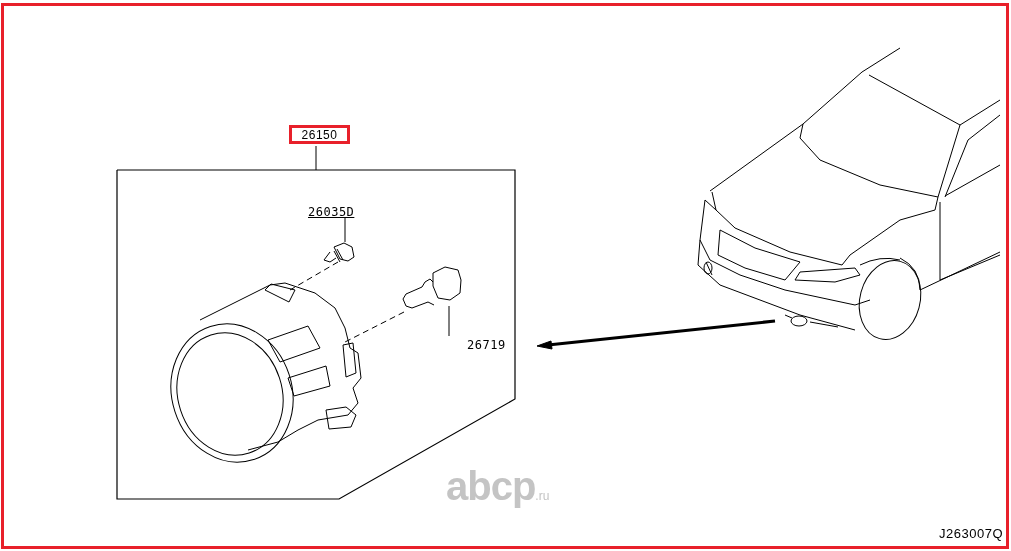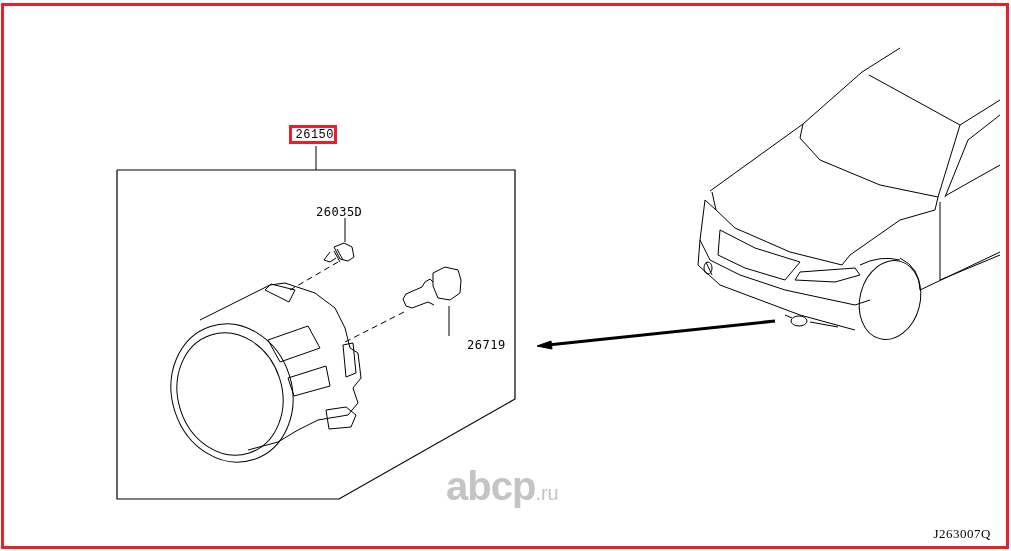--- a/index.html
+++ b/index.html
@@ -1,23 +1,23 @@
 <!DOCTYPE html>
 <html><head>
 <meta charset="utf-8">
 <style>
   html, body { margin:0; padding:0; background:#ffffff; }
   body { width:1011px; height:551px; position:relative; overflow:hidden; font-family:"DejaVu Sans Mono", monospace; }
   .frame { position:absolute; left:1px; top:3px; width:1002px; height:540px; border:3px solid #e8202a; box-sizing:content-box; }
   svg.diagram { position:absolute; left:0; top:0; width:1011px; height:551px; }
   .label { position:absolute; font-family:"DejaVu Sans Mono", monospace; font-size:12px; color:#000; letter-spacing:0.5px; line-height:14px; white-space:nowrap; }
-  .label-boxed { position:absolute; left:289px; top:125px; width:48px; height:19px; border:3px solid #e8202a; box-sizing:border-box; display:flex; align-items:center; justify-content:flex-end; font-family:Liberation Mono, monospace; font-size:12px; letter-spacing:0.5px; }
+  .label-boxed { position:absolute; left:289px; top:125px; width:61px; height:19px; border:3px solid #e8202a; box-sizing:border-box; display:flex; align-items:center; justify-content:center; font-family:Liberation Sans, sans-serif; font-size:12px; letter-spacing:0.5px; }
   .watermark { position:absolute; left:446px; top:466px; font-family:"Liberation Sans", sans-serif; font-weight:bold; font-size:40px; color:#c4c4c4; letter-spacing:-1px; line-height:40px; }
-  .watermark .suffix { font-size:20px; font-weight:normal; letter-spacing:0; }
-  .diagram-code { position:absolute; right:20px; top:526px; font-family:Liberation Serif, serif; font-size:13px; letter-spacing:0.5px; }
+  .watermark .suffix { font-size:12px; font-weight:normal; letter-spacing:0; }
+  .diagram-code { position:absolute; right:8px; top:526px; font-family:Liberation Sans, sans-serif; font-size:13px; letter-spacing:0.5px; }
 </style>
 </head>
 <body>
 
 <div class="frame"></div>
 
 <svg class="diagram" viewBox="0 0 1011 551" xmlns="http://www.w3.org/2000/svg" fill="none" stroke="#000" stroke-width="1">
 
   <line x1="316" y1="146" x2="316" y2="170"></line>
 
@@ -89,20 +89,20 @@
     <path d="M900,258 Q920,268 920,290"></path>
 
     <path d="M920,290 L1000,252"></path>
   </g>
 </svg>
 
 <div class="label-boxed">
   <span>26150</span>
 </div>
 
-<div class="label" style="left:316px; top:205px;">26035D</div>
+<div class="label" style="left:308px; top:205px;text-decoration:underline;">26035D</div>
 <div class="label" style="left:426px; top:338px;margin-left:41px;">26719</div>
 
 <div class="watermark">
   <span>abcp</span><span class="suffix">.ru</span>
 </div>
 
 <div class="diagram-code">J263007Q</div>
 
 </body></html>

